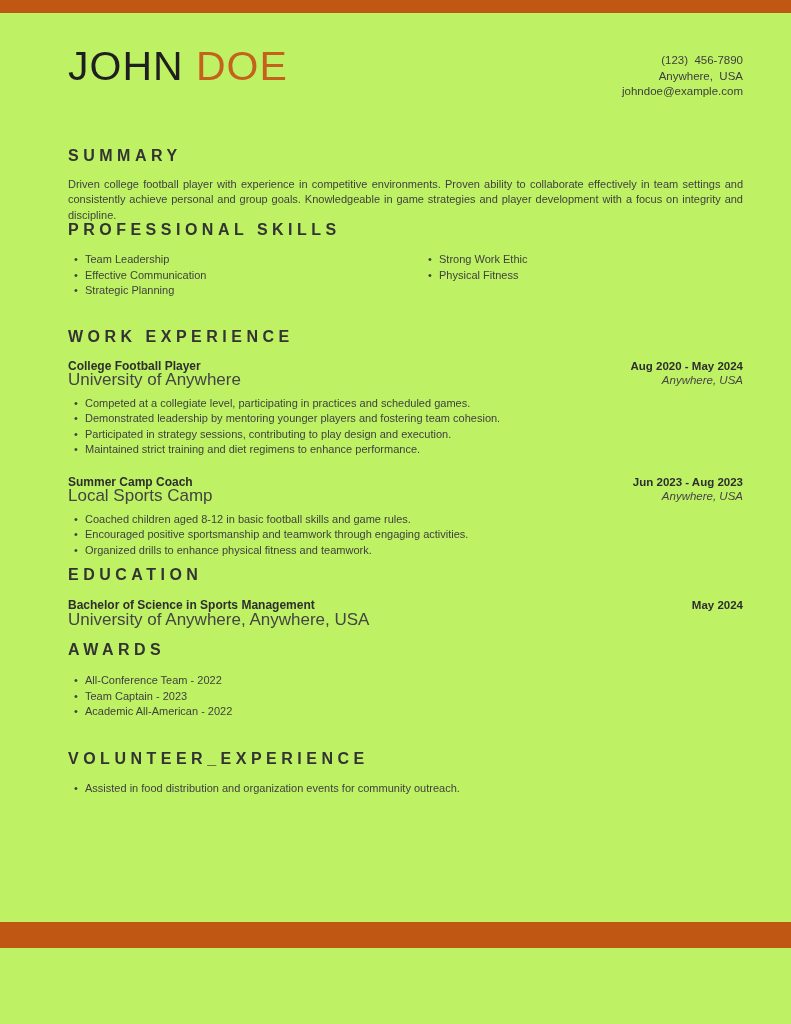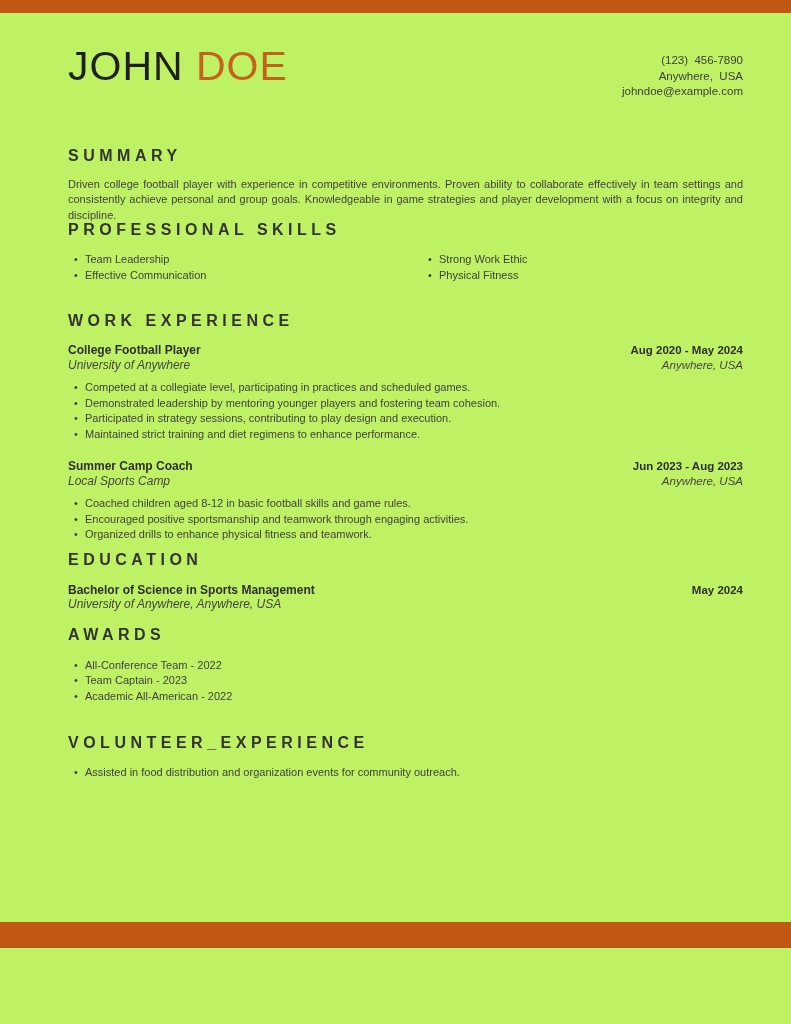--- a/index.html
+++ b/index.html
@@ -87,23 +87,22 @@
   .job-header { margin-top: 15px; display: flex; justify-content: space-between; }
   .job-header.first  { margin-top: 15px; }
   .job-header.second { margin-top: 17px; }
   .job-title {
     font-size: 12px;
     line-height: 14.5px;
     font-weight: bold;
     color: #2e2e2e;
   }
   .job-org {
-    font-size: 12px;
-    line-height: 14.5px;
-    font-style: italic;
+    font-size: 17px;
+    line-height: 14.5px;
     color: #444444;
   }
   .job-right { text-align: right; }
   .job-dates {
     font-size: 11.5px;
     line-height: 14.5px;
     font-weight: bold;
     color: #2e2e2e;
   }
   .job-loc {
@@ -144,20 +143,21 @@
     </div>
 
     <div class="sec-heading summary-heading">SUMMARY</div>
     <p class="summary-text">Driven college football player with experience in competitive environments. Proven ability to collaborate effectively in team settings and consistently achieve personal and group goals. Knowledgeable in game strategies and player development with a focus on integrity and discipline.</p>
 
     <div class="sec-heading skills-heading">PROFESSIONAL SKILLS</div>
     <div class="skills-cols">
       <ul class="blist skills-col1">
         <li>Team Leadership</li>
         <li>Effective Communication</li>
+        <li>Strategic Planning</li>
       </ul>
       <ul class="blist skills-col2">
         <li>Strong Work Ethic</li>
         <li>Physical Fitness</li>
       </ul>
     </div>
 
     <div class="sec-heading work-heading">WORK EXPERIENCE</div>
 
     <div class="job-header first">

